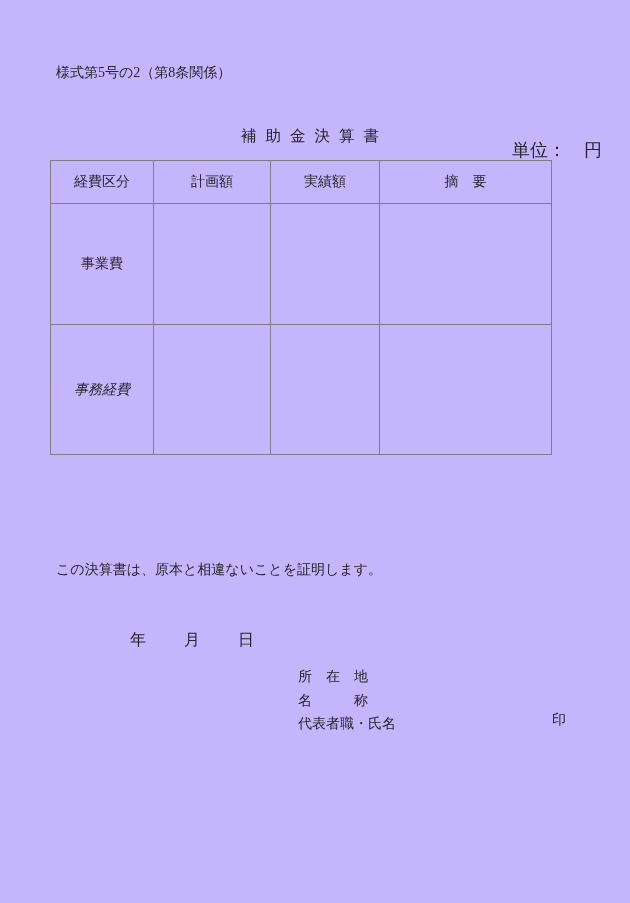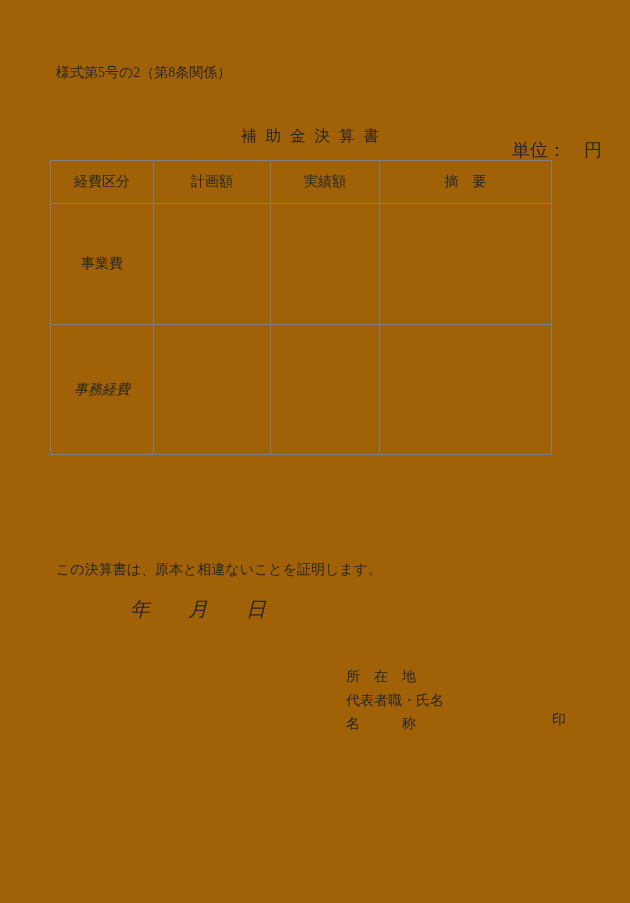--- a/index.html
+++ b/index.html
@@ -4,21 +4,21 @@
 <style>
   html, body {
     margin: 0;
     padding: 0;
     background: #fcfcfc;
   }
   .page {
     position: relative;
     width: 630px;
     height: 903px;
-    background: #a16207;
+    background: #c4b5fd;
     font-family: "Liberation Serif", "DejaVu Serif", serif;
     color: #262626;
     overflow: hidden;
   }
   .form-number {
     position: absolute;
     left: 56px;
     top: 64px;
     font-size: 14px;
     white-space: pre;
@@ -66,32 +66,30 @@
   .certify {
     position: absolute;
     left: 56px;
     top: 561px;
     font-size: 14px;
     white-space: pre;
   }
   .date-line {
     position: absolute;
     left: 130px;
-    top: 596px;
-    font-size: 20px;
+    top: 630px;
+    font-size: 16px;
     letter-spacing: 38px;
     white-space: pre;
-    font-style: italic;
   }
   .sig-block {
     position: absolute;
     left: 298px;
     top: 665px;
     font-size: 14px;
-    margin-left: 48px;
   }
   .sig-block > div {
     height: 23.5px;
     line-height: 23.5px;
     white-space: pre;
   }
   .seal {
     position: absolute;
     left: 552px;
     top: 711px;
@@ -139,19 +137,19 @@
       </tr>
     </tbody>
   </table>
 
   <div class="certify">この決算書は、原本と相違ないことを証明します。</div>
 
   <div class="date-line">年月日</div>
 
   <div class="sig-block">
     <div>所　在　地</div>
+    <div>名　　　称</div>
     <div>代表者職・氏名</div>
-    <div>名　　　称</div>
   </div>
 
   <div class="seal">印</div>
 
 </div>
 
 </body></html>

